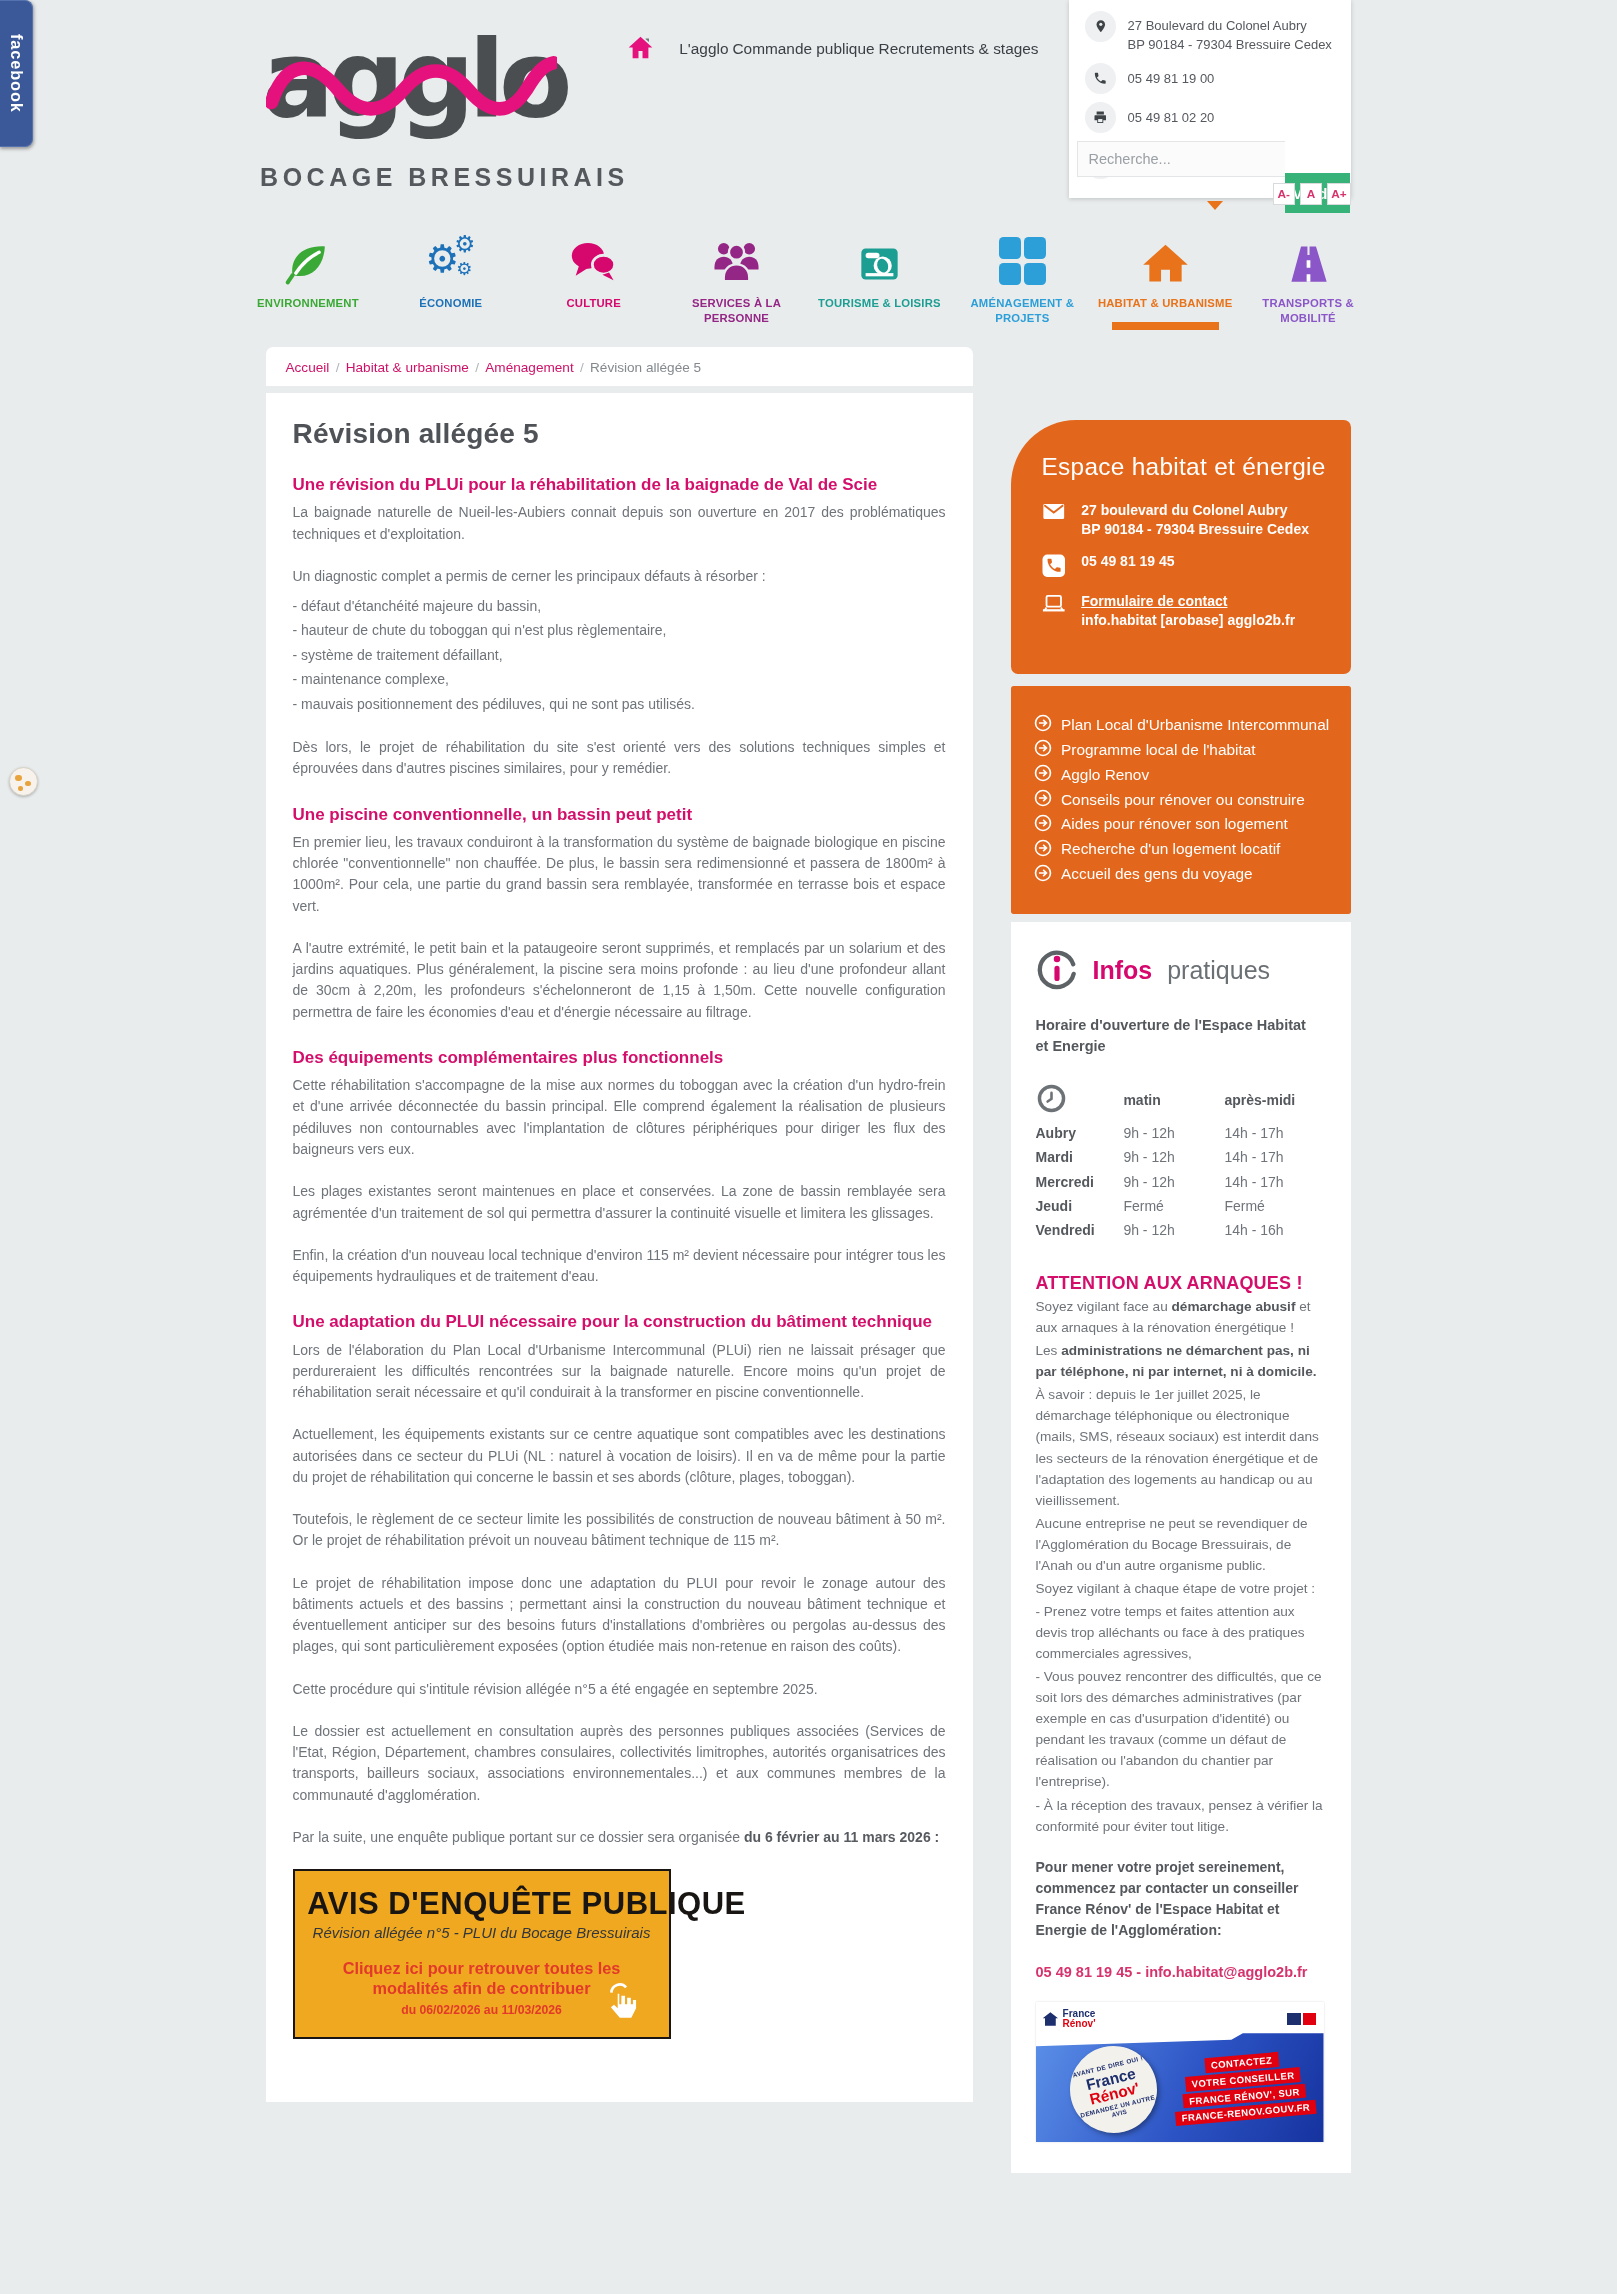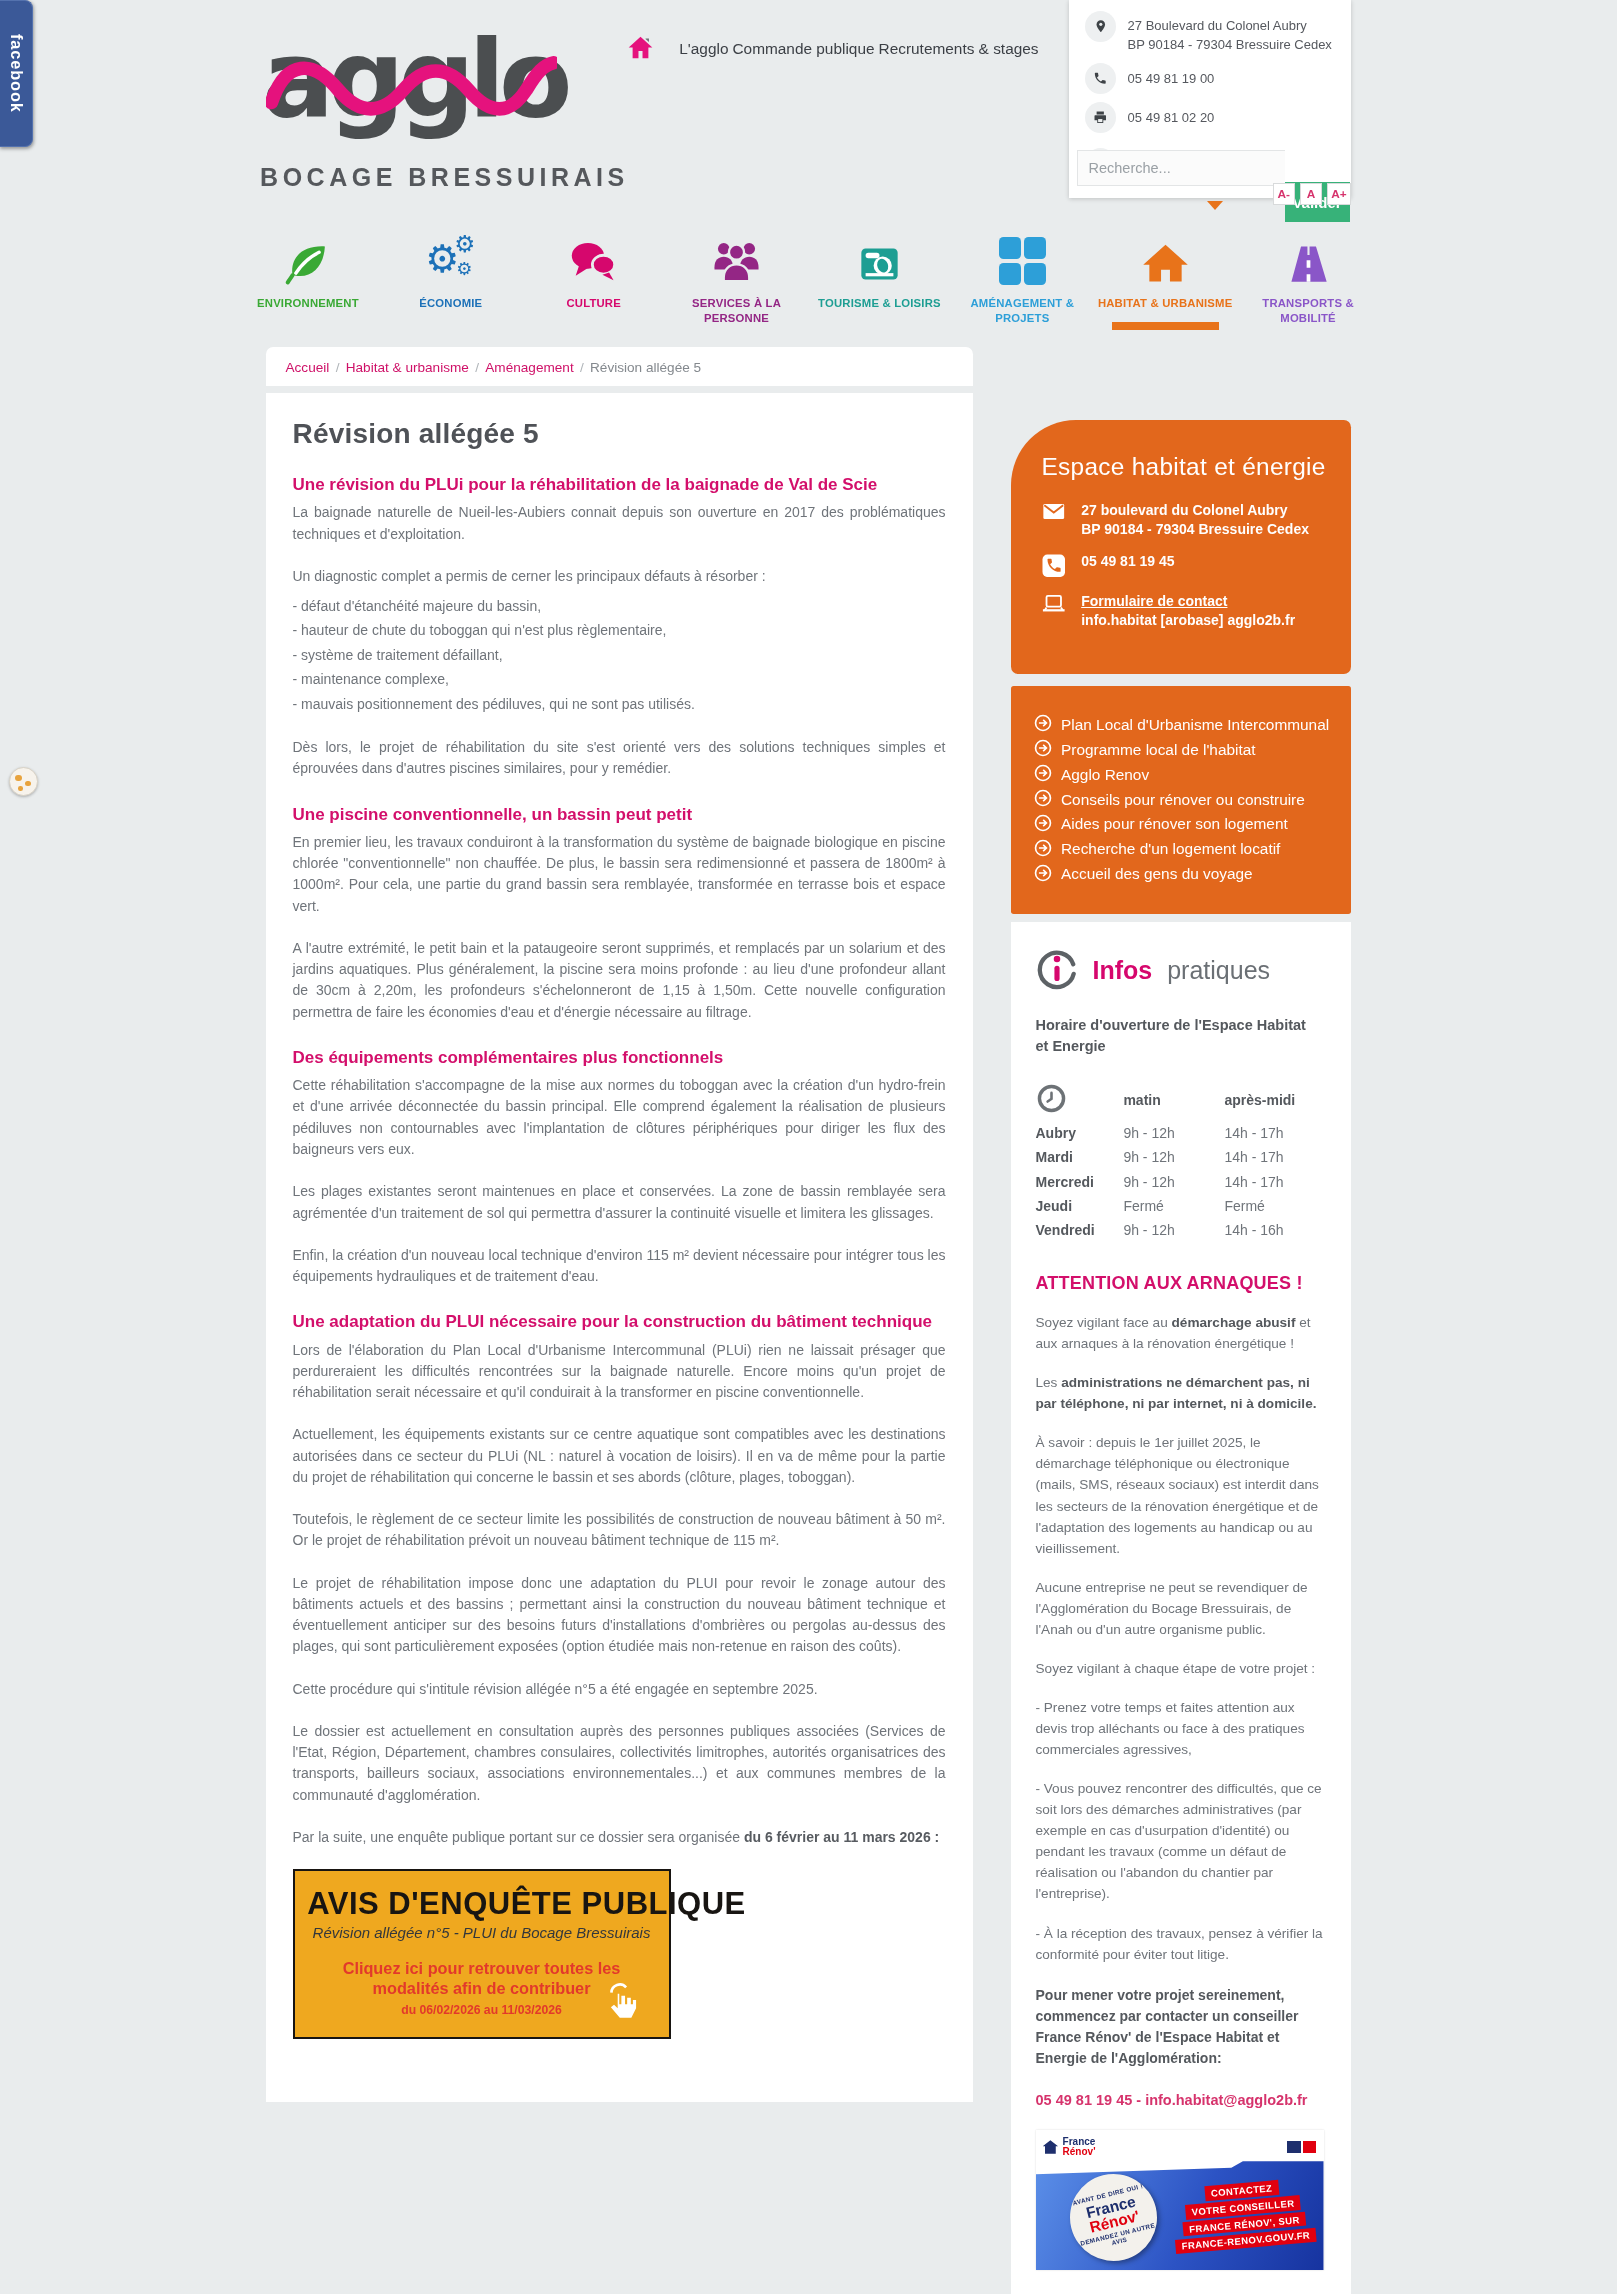--- a/index.html
+++ b/index.html
@@ -52,21 +52,21 @@
   .cc-row { display:flex; gap:11.8px; margin-bottom:8.1px; align-items:flex-start; }
   .cc-ico {
     flex:0 0 31px; width:31px; height:31px; border-radius:50%; background:#eef0f1;
     display:flex; align-items:center; justify-content:center;
   }
   .cc-txt { font-size:13px; color:#55585e; line-height:1.45; padding-top:6.3px; }
   .cc-row.single .cc-txt { padding-top:7.2px; }
   .cc-form { margin-top:14.5px; }
   .cc-form a { color:#d6336c; font-size:13px; text-decoration:none; cursor:pointer; }
 
-  .search-row { position:absolute; left:811px; top:150px; display:flex; }
+  .search-row { position:absolute; left:811px; top:141px; display:flex; }
   .search-input {
     width:208px; height:36px; background:#fbfbfb; border:0.9px solid #e3e5e6; border-right:none;
     padding:0 11px; font-size:14.5px; color:#6f747a; font-family:inherit;
   }
   .search-input::placeholder { color:#9aa0a5; }
   .search-btn {
     width:65px; height:40px; background:#37b279; color:#fff; border:none;
     font-size:15px; font-weight:bold; cursor:pointer; font-family:inherit;margin-top:32px;
   }
   .font-btns { position:absolute; left:1007px; top:183px; display:flex; gap:4.5px; }
@@ -144,21 +144,21 @@
   .infos-head { display:flex; align-items:center; gap:15px; }
   .infos-head .t1 { font-size:25px; font-weight:bold; color:#d6076d; }
   .infos-head .t2 { font-size:25px; color:#6b7075; }
   .hours-title { font-size:14.5px; font-weight:bold; color:#54585d; line-height:1.45; margin-top:23.5px; width:271px; }
   .hours-table { margin-top:22px; width:100%; border-collapse:collapse; }
   .hours-table td, .hours-table th { padding:4.1px 0; font-size:14px; text-align:left; vertical-align:middle; }
   .hours-table th { color:#54585d; }
   .hours-table td.day { width:87px; font-weight:bold; color:#54585d; }
   .hours-table td.tm { width:100px; color:#6f747a; }
   .arnaques-h { font-size:18px; font-weight:800; color:#d30f6b; margin-top:31px; letter-spacing:0.2px; }
-  .sb-panel p.sp { font-size:13.6px; color:#6f747a; line-height:1.55; margin-top:18px; }
+  .sb-panel p.sp { font-size:13.6px; color:#6f747a; line-height:1.55; margin-top:2px; }
   .sb-panel p.sp b { color:#54585d; }
   .sb-panel p.boldp { font-size:14px; color:#54585d; font-weight:bold; line-height:1.5; margin-top:20px; }
   .contact-line { font-size:14.5px; font-weight:bold; color:#d6336c; margin-top:23.5px; cursor:pointer; }
 
   
   .fr-banner { width:288px; margin-top:22px; background:#fff; box-shadow:0 0 1.8px rgba(0,0,0,.15); cursor:pointer; }
   .fr-top { height:31px; display:flex; justify-content:space-between; align-items:center; padding:2.7px 7.2px 0 7.2px; }
   .fr-logo { display:flex; gap:4.5px; align-items:center; }
   .fr-logo .house { width:15.4px; height:13.6px; background:#1e2f6d; clip-path:polygon(50% 0,100% 45%,85% 45%,85% 100%,15% 100%,15% 45%,0 45%); }
   .fr-logo .lines { line-height:1; }

